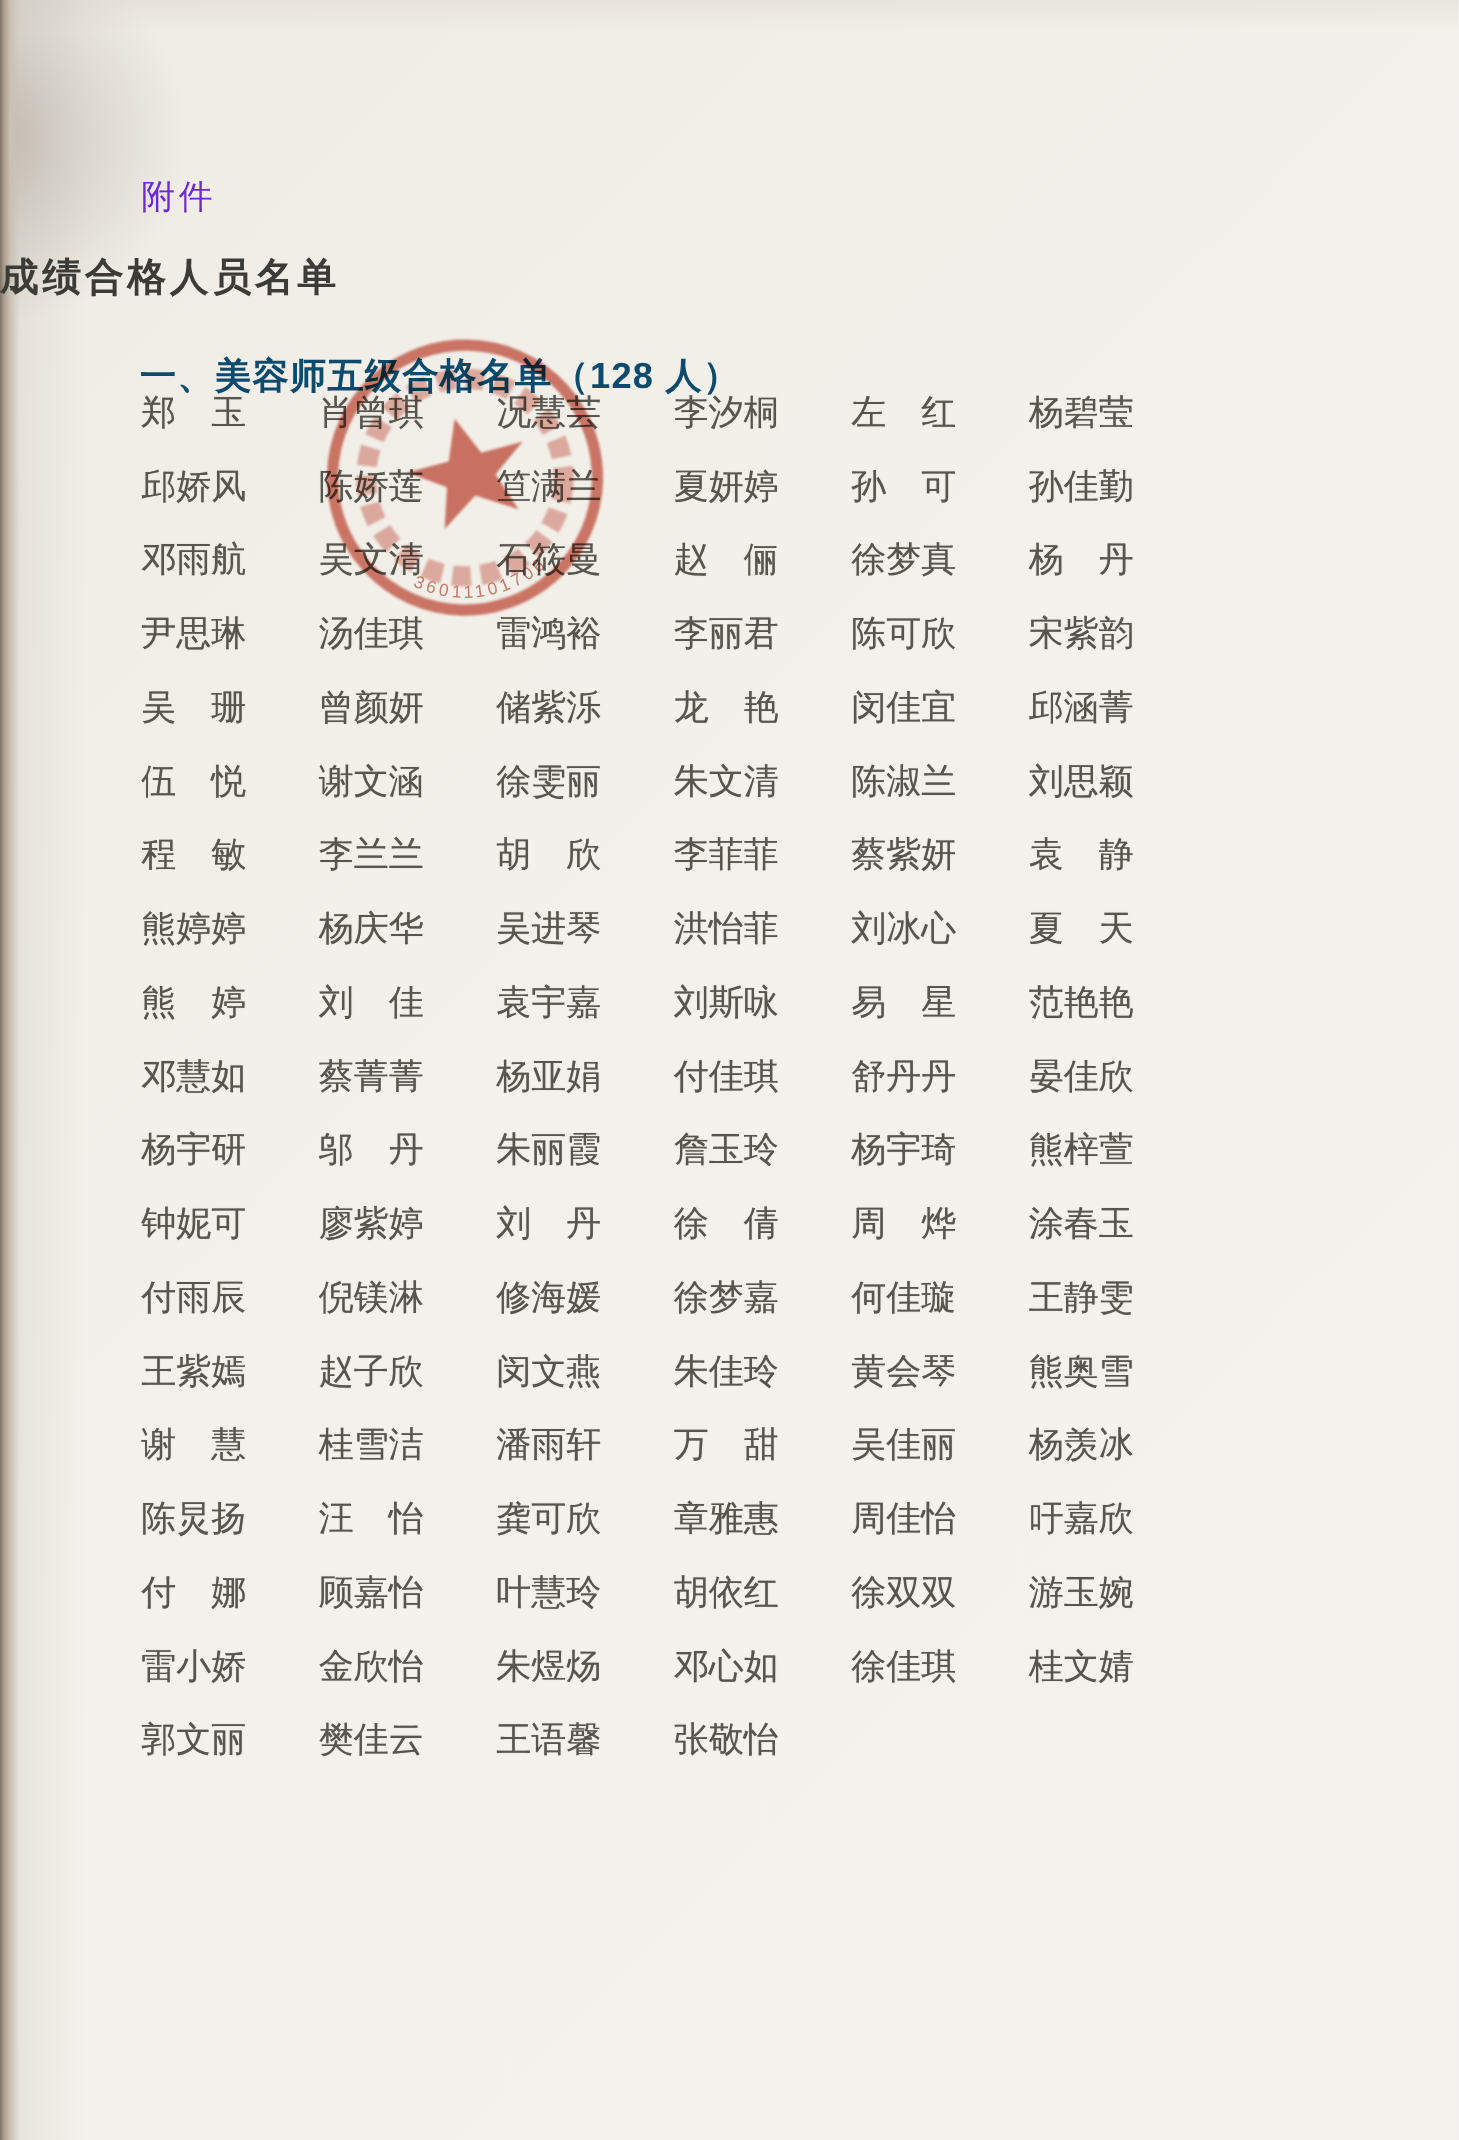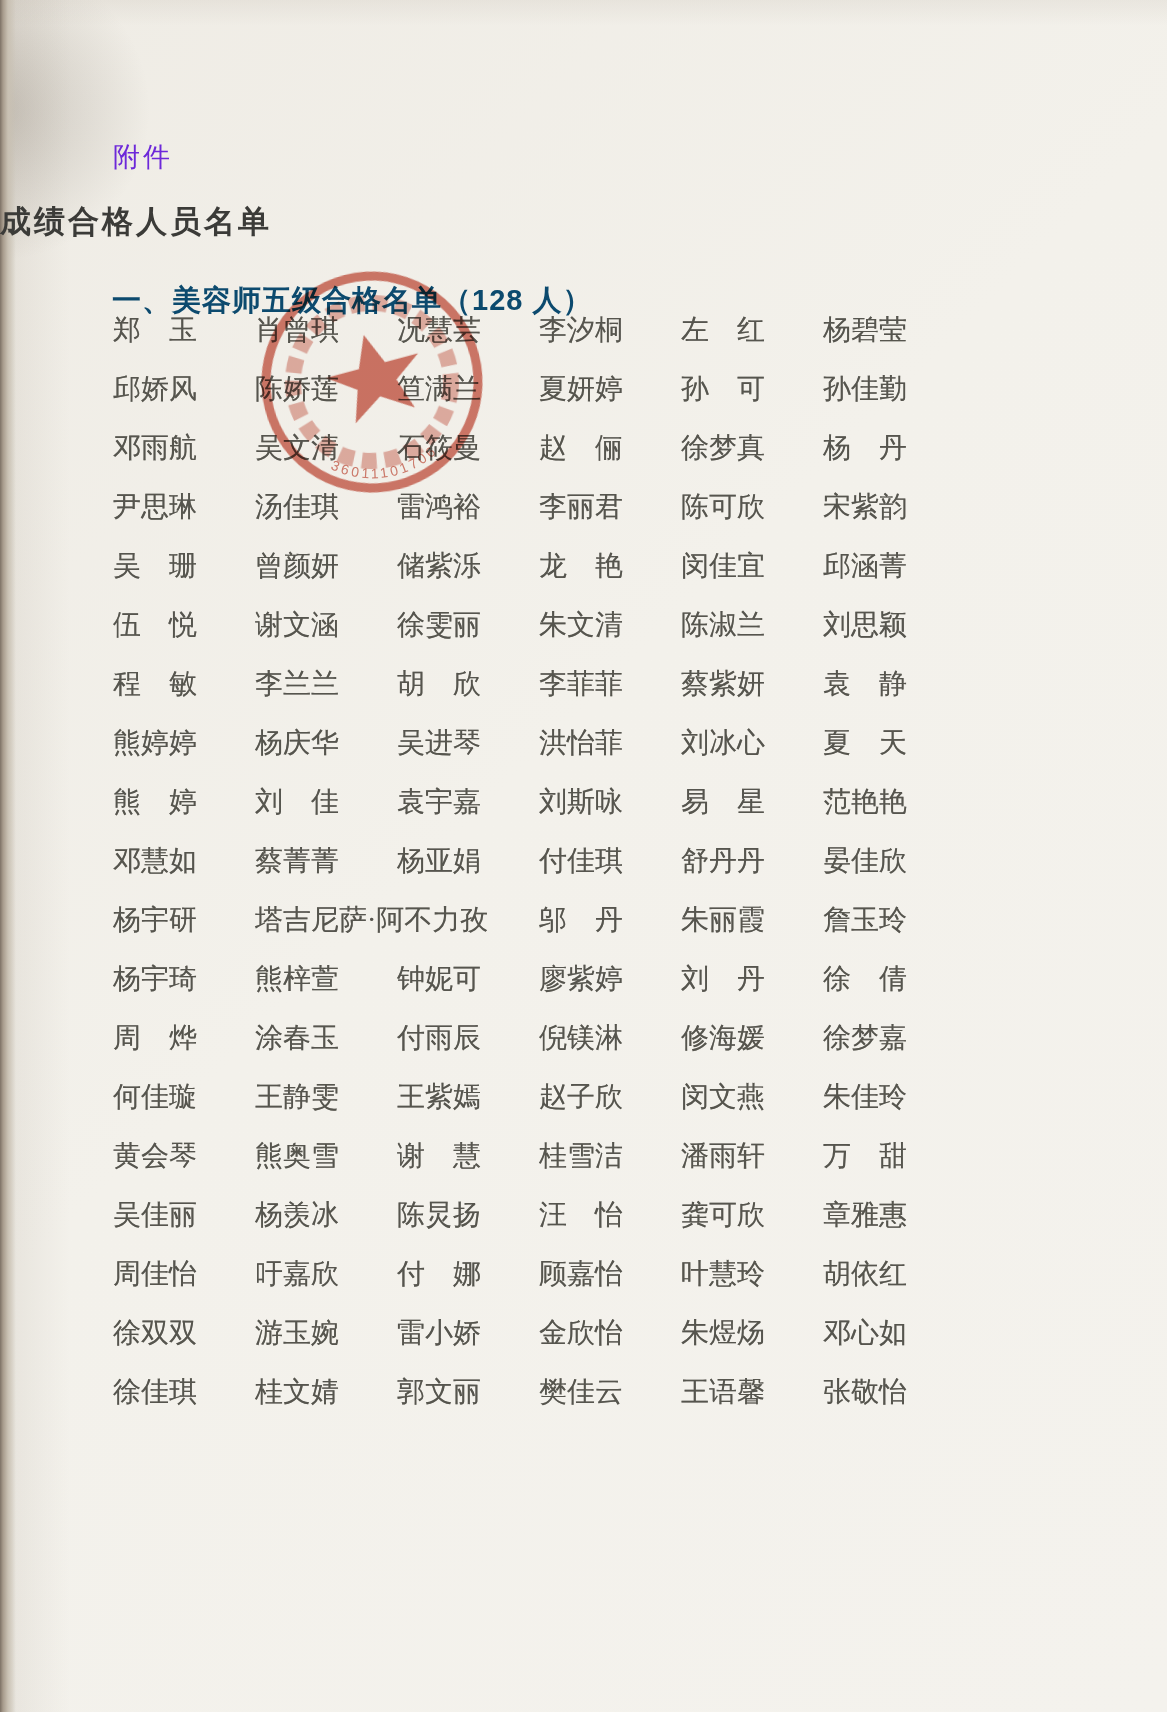--- a/index.html
+++ b/index.html
@@ -118,21 +118,20 @@
       <div class="name">刘斯咏</div>
       <div class="name">易　星</div>
       <div class="name">范艳艳</div>
       <div class="name">邓慧如</div>
       <div class="name">蔡菁菁</div>
       <div class="name">杨亚娟</div>
       <div class="name">付佳琪</div>
       <div class="name">舒丹丹</div>
       <div class="name">晏佳欣</div>
       <div class="name">杨宇研</div>
-      <div class="name wide">塔吉尼萨·阿不力孜</div>
       <div class="name">邬　丹</div>
       <div class="name">朱丽霞</div>
       <div class="name">詹玉玲</div>
       <div class="name">杨宇琦</div>
       <div class="name">熊梓萱</div>
       <div class="name">钟妮可</div>
       <div class="name">廖紫婷</div>
       <div class="name">刘　丹</div>
       <div class="name">徐　倩</div>
       <div class="name">周　烨</div>

